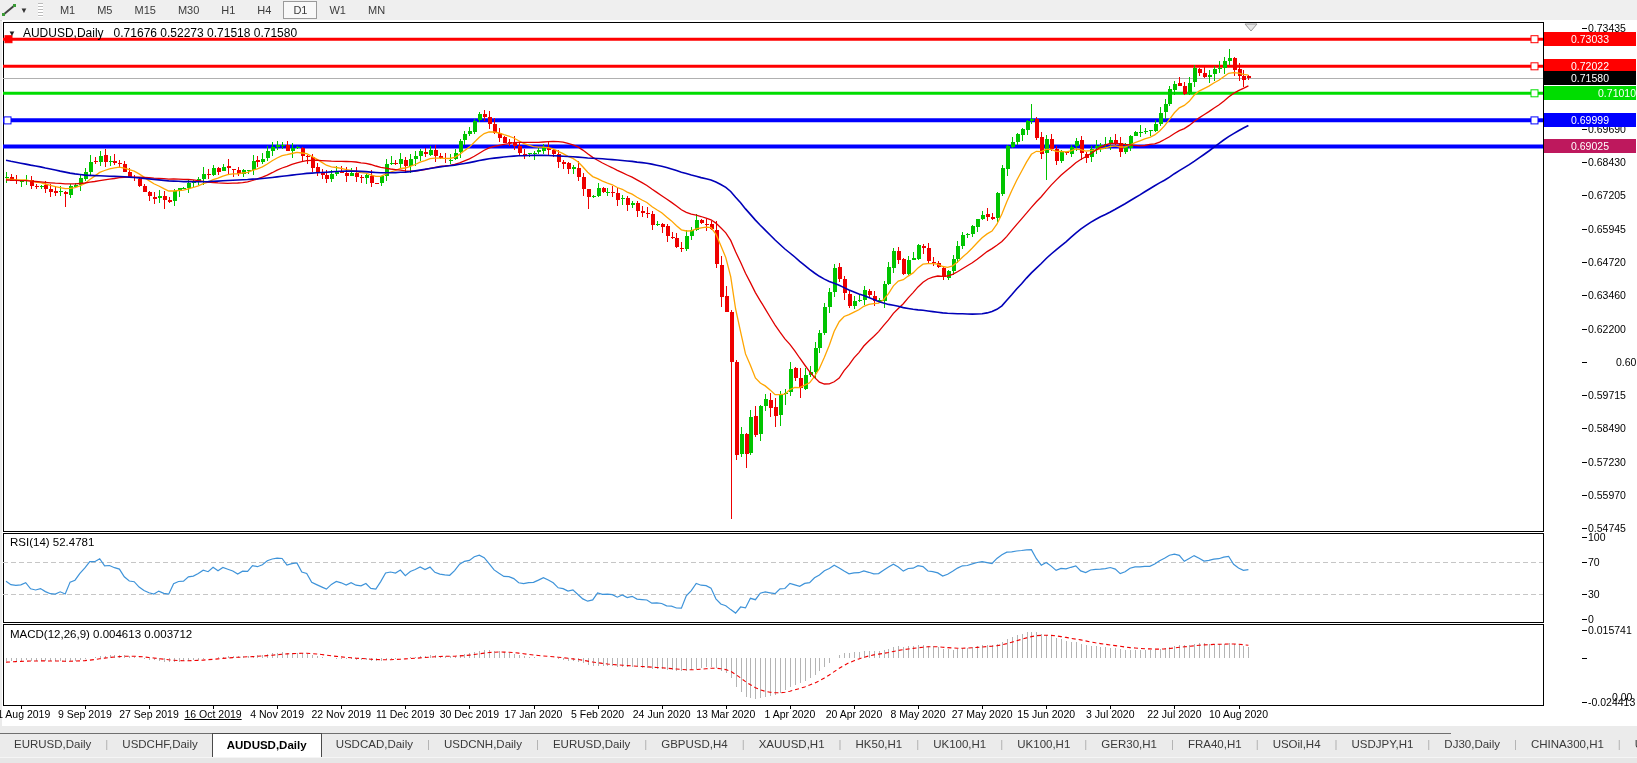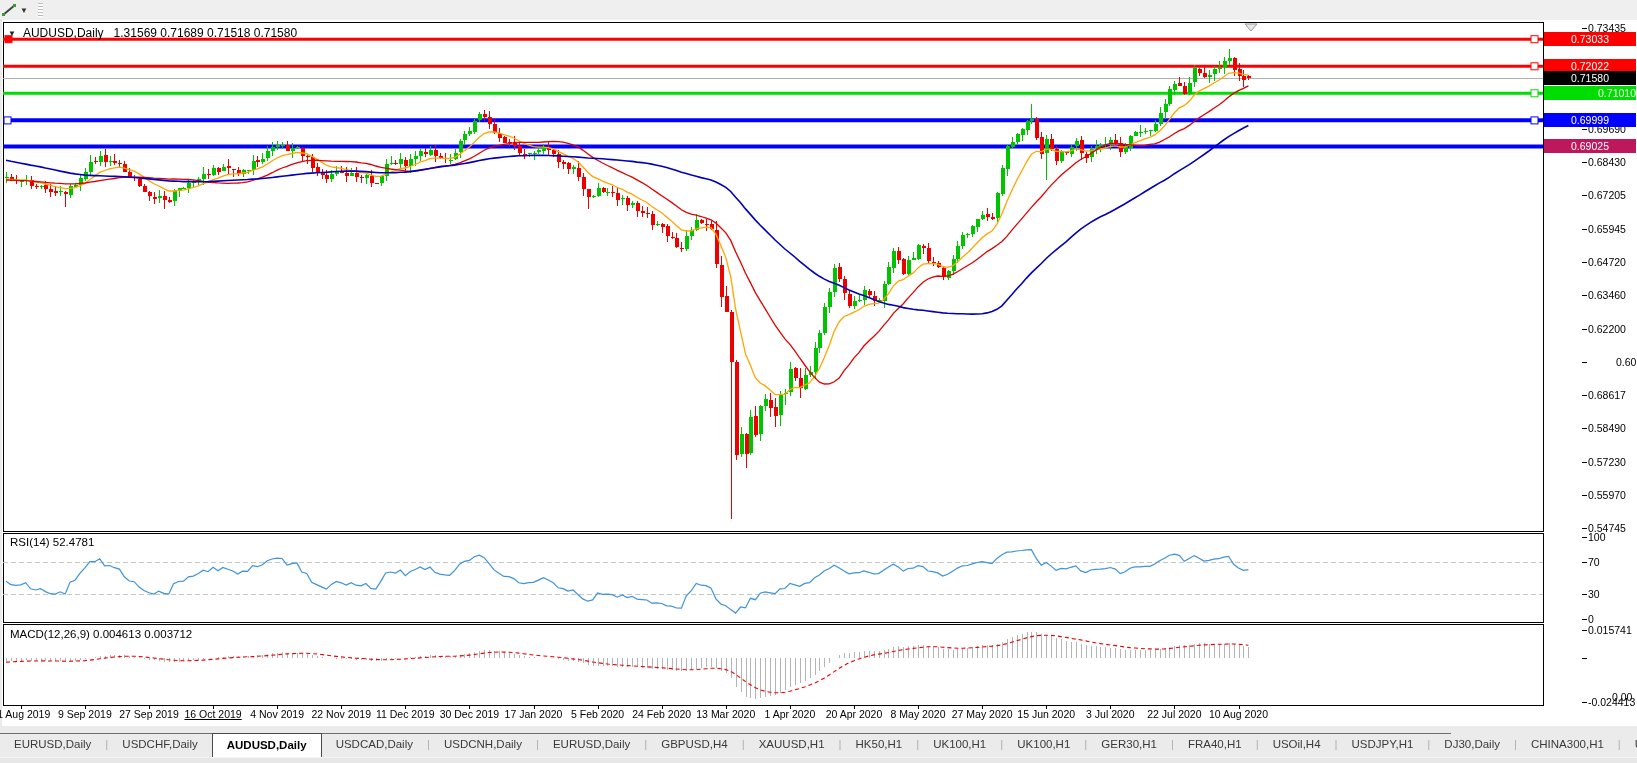--- a/index.html
+++ b/index.html
@@ -42,20 +42,31 @@
   <div class="toolbar">
     <span class="tool-icon">
       <svg width="16" height="14">
           <line x1="1" y1="12" x2="13" y2="2" stroke="#444" stroke-width="2"></line>
       <rect x="0" y="10" width="3" height="3" fill="#3a9b35"></rect>
           <rect x="11" y="1" width="3" height="3" fill="#3a9b35"></rect>
         </svg>
     </span>
     <span class="caret">▼</span>
     <span class="grip"></span>
+    <span id="tf-buttons" style="display:flex;">
+        <span class="tf-btn">M1</span>
+        <span class="tf-btn">M5</span>
+        <span class="tf-btn">M15</span>
+        <span class="tf-btn">M30</span>
+        <span class="tf-btn">H1</span>
+        <span class="tf-btn">H4</span>
+        <span class="tf-btn active">D1</span>
+        <span class="tf-btn">W1</span>
+        <span class="tf-btn">MN</span>
+      </span>
   </div>
 
   <div class="chart-window"></div>
   <svg id="chart-svg" width="1637" height="763">
       <rect x="3.5" y="22.5" width="1540" height="509" fill="none" stroke="#000" stroke-width="1"></rect>
       <rect x="3.5" y="533.5" width="1540" height="89" fill="none" stroke="#000" stroke-width="1"></rect>
       <rect x="3.5" y="624.5" width="1540" height="81" fill="none" stroke="#000" stroke-width="1"></rect>
       <line x1="3" y1="78.5" x2="1543" y2="78.5" stroke="#b0b0b0" stroke-width="1"></line>
       <line x1="3" y1="39.229946524064225" x2="1543" y2="39.229946524064225" stroke="#FF0000" stroke-width="3"></line>
       <line x1="3" y1="66.26203208556171" x2="1543" y2="66.26203208556171" stroke="#FF0000" stroke-width="3"></line>
@@ -886,41 +897,41 @@
         <line x1="1046.5" y1="705" x2="1046.5" y2="709"></line>
         <line x1="1110.5" y1="705" x2="1110.5" y2="709"></line>
         <line x1="1174.5" y1="705" x2="1174.5" y2="709"></line>
         <line x1="1239.5" y1="705" x2="1239.5" y2="709"></line>
       </g>
     </svg>
 
   <div class="title-row">
     <span class="tri">▼</span>
     <b>AUDUSD,Daily</b>
-    <span>1.31569 0.71689 0.71518 0.71580</span>
+    <span>0.71676 0.52273 0.71518 0.71580</span>
   </div>
 
   <div class="pane-label" style="left:10px;top:536px;">
     <span>RSI(14)</span>&nbsp;<span>52.4781</span>
   </div>
   <div class="pane-label" style="left:10px;top:628px;">
     <span>MACD(12,26,9)</span>&nbsp;<span>0.004613 0.003712</span>
   </div>
 
   <div id="overlays">
       <div class="axis-label" style="top: 28.4813px;">0.73435</div>
       <div class="axis-label" style="top: 128.615px;">0.69690</div>
       <div class="axis-label" style="top: 162.305px;">0.68430</div>
       <div class="axis-label" style="top: 195.059px;">0.67205</div>
       <div class="axis-label" style="top: 228.749px;">0.65945</div>
       <div class="axis-label" style="top: 261.503px;">0.64720</div>
       <div class="axis-label" style="top: 295.193px;">0.63460</div>
       <div class="axis-label" style="top: 328.882px;">0.62200</div>
       <div class="axis-label" style="top: 361.636px; padding-left: 28px;">0.60975</div>
-      <div class="axis-label" style="top: 395.326px;">0.68617</div>
+      <div class="axis-label" style="top: 395.326px;">0.59715</div>
       <div class="axis-label" style="top: 428.08px;">0.58490</div>
       <div class="axis-label" style="top: 461.77px;">0.57230</div>
       <div class="axis-label" style="top: 495.46px;">0.55970</div>
       <div class="axis-label" style="top: 528.214px;">0.54745</div>
       <div class="axis-label" style="top: 537px;">100</div>
       <div class="axis-label" style="top: 561.6px;">70</div>
       <div class="axis-label" style="top: 594.4px;">30</div>
       <div class="axis-label" style="top: 619px;">0</div>
       <div class="axis-label" style="top: 630px;">0.015741</div>
       <div class="axis-label" style="top: 697px; padding-left: 24px;">0.00</div>
@@ -934,21 +945,21 @@
       <div class="date-label" style="left: 20.79px;">21 Aug 2019</div>
       <div class="date-label" style="left: 84.88px;">9 Sep 2019</div>
       <div class="date-label" style="left: 148.97px;">27 Sep 2019</div>
       <div class="date-label" style="left: 213.06px; text-decoration: underline;">16 Oct 2019</div>
       <div class="date-label" style="left: 277.15px;">4 Nov 2019</div>
       <div class="date-label" style="left: 341.24px;">22 Nov 2019</div>
       <div class="date-label" style="left: 405.33px;">11 Dec 2019</div>
       <div class="date-label" style="left: 469.42px;">30 Dec 2019</div>
       <div class="date-label" style="left: 533.51px;">17 Jan 2020</div>
       <div class="date-label" style="left: 597.6px;">5 Feb 2020</div>
-      <div class="date-label" style="left: 661.69px;">24 Feb 2020</div>
+      <div class="date-label" style="left: 661.69px;">24 Jun 2020</div>
       <div class="date-label" style="left: 725.78px;">13 Mar 2020</div>
       <div class="date-label" style="left: 789.87px;">1 Apr 2020</div>
       <div class="date-label" style="left: 853.96px;">20 Apr 2020</div>
       <div class="date-label" style="left: 918.05px;">8 May 2020</div>
       <div class="date-label" style="left: 982.14px;">27 May 2020</div>
       <div class="date-label" style="left: 1046.23px;">15 Jun 2020</div>
       <div class="date-label" style="left: 1110.32px;">3 Jul 2020</div>
       <div class="date-label" style="left: 1174.41px;">22 Jul 2020</div>
       <div class="date-label" style="left: 1238.5px;">10 Aug 2020</div>
     </div>

